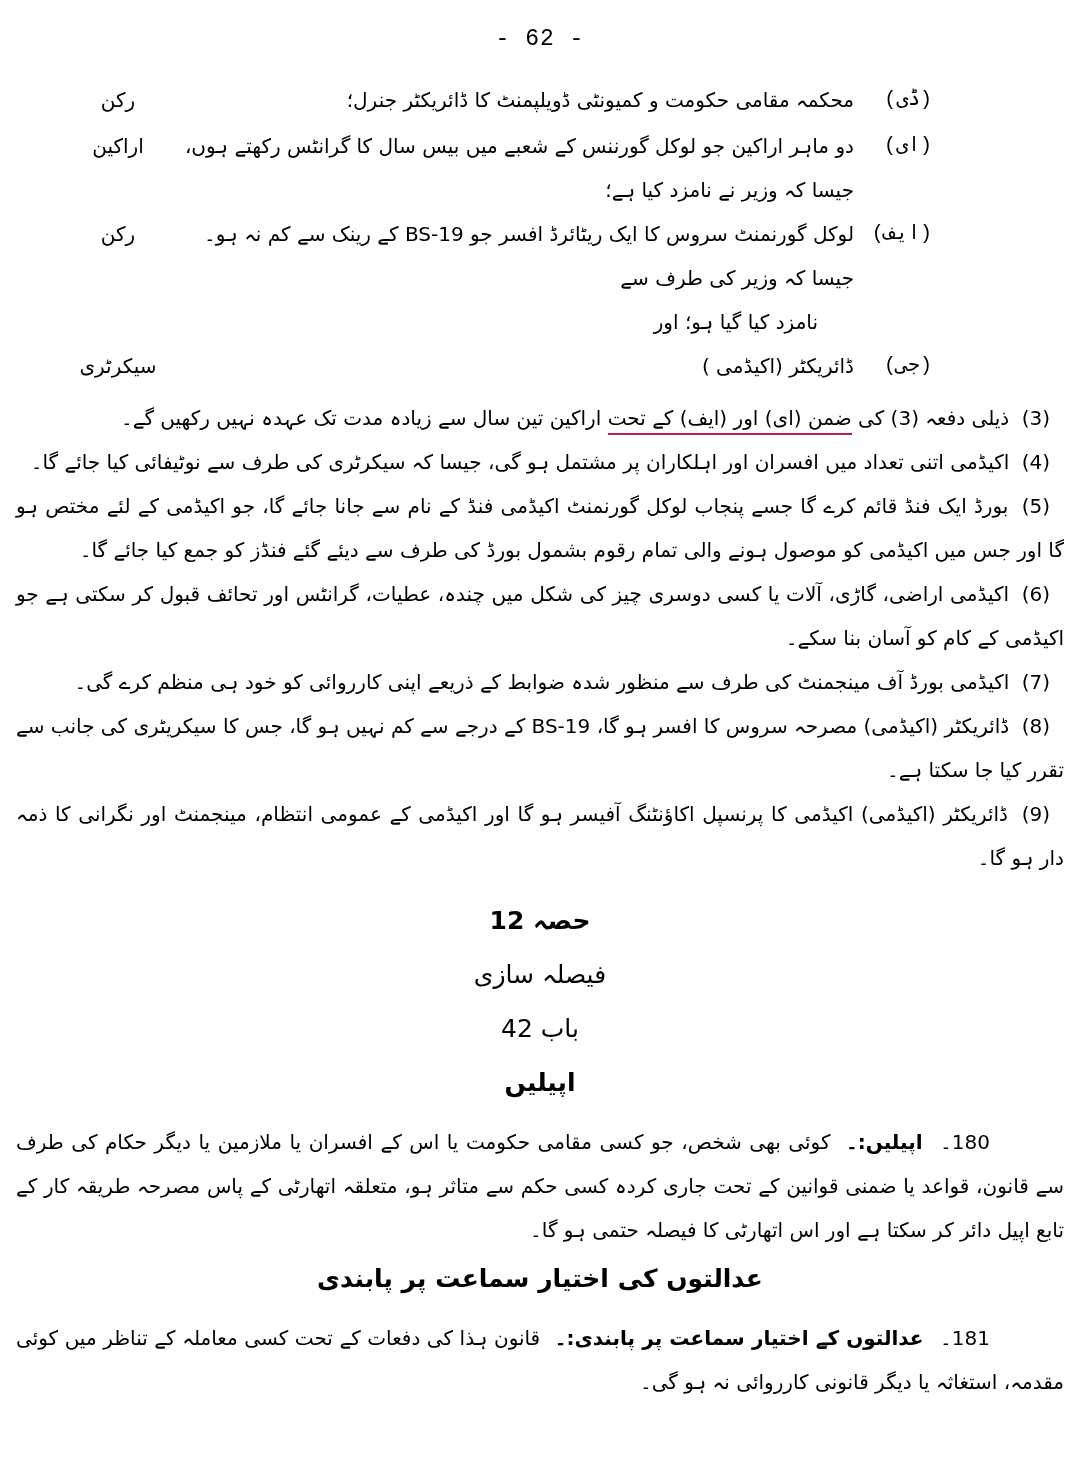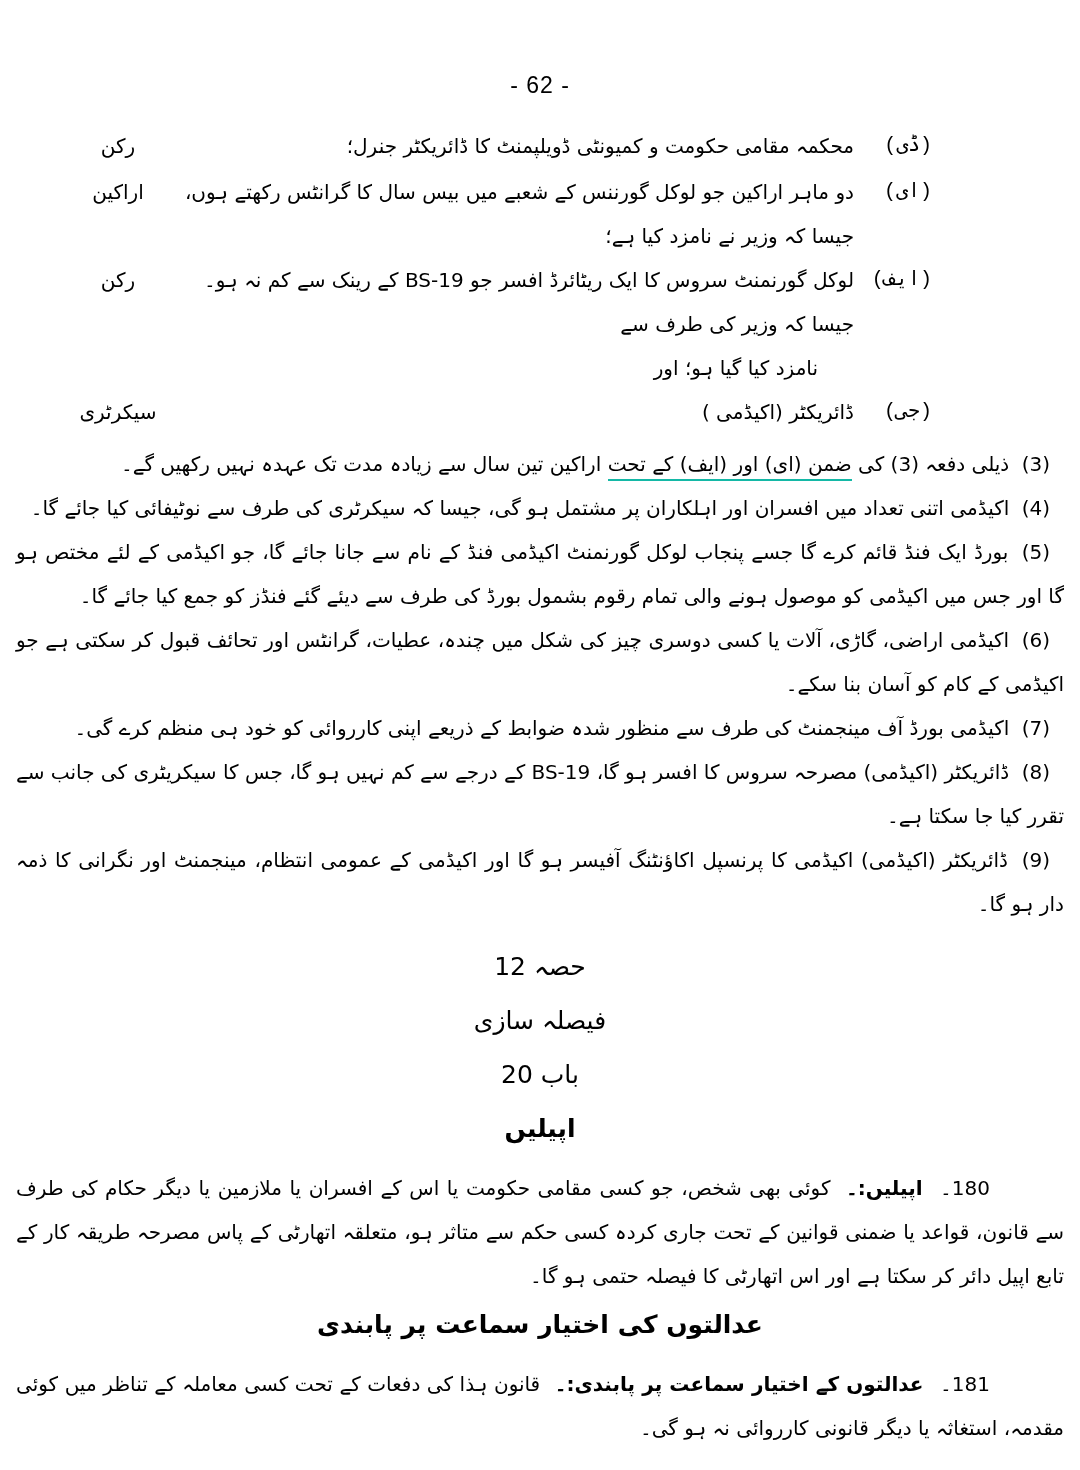--- a/index.html
+++ b/index.html
@@ -3,39 +3,39 @@
 <meta charset="utf-8">
 <style>
   html,body{margin:0;padding:0;background:#ffffff;}
   .page{
     width:1080px;height:1470px;margin:0 auto;background:#ffffff;color:#000;
     direction:rtl;overflow:hidden;position:relative;
     font-family:"DejaVu Sans","Liberation Serif",sans-serif;
     font-size:20px;line-height:44px;
   }
   .pageno{
-    direction:ltr;text-align:center;font-family:Liberation Sans, sans-serif;
-    font-size:23px;line-height:26px;padding-top:72px;letter-spacing:1px;
+    direction:ltr;text-align:center;font-family:Liberation Mono, monospace;
+    font-size:23px;line-height:26px;padding-top:26px;letter-spacing:1px;
   }
   
   .clause-list{margin-top:26px;}
   .crow{display:flex;align-items:flex-start;padding:0 148px 0 70px;min-height:46px;}
   .clause{flex:0 0 78px;white-space:nowrap;font-family:Liberation Mono, monospace;}
   .ctext{flex:1 1 auto;padding-left:14px;}
   .role{flex:0 0 96px;text-align:center;white-space:nowrap;}
   .cont-line{text-align:right;margin:0 262px 0 16px;min-height:44px;}
   
   .subsections{margin-top:6px;}
   .sub{margin:0 16px;text-indent:14px;text-align:justify;}
   .sub .num{padding-left:6px;}
-  .u-seg{border-bottom:2px solid #14b8a6;padding-bottom:3px;}
+  .u-seg{border-bottom:2px solid #be185d;padding-bottom:3px;}
   
   .head{text-align:center;font-size:25px;line-height:54px;margin:0;}
   .head.bold{font-weight:bold;}
-  .head.sp{margin-top:14px;}
+  .head.sp{margin-top:14px;font-weight:bold;}
   
   .section{margin:10px 16px 0 16px;text-indent:74px;text-align:justify;}
   .section .num{padding-left:10px;}
   .section .title{font-weight:bold;padding-left:8px;}
 </style>
 </head>
 <body>
 
 <div class="page">
 
@@ -91,21 +91,21 @@
       <span>ڈائریکٹر (اکیڈمی) مصرحہ سروس کا افسر ہو گا، BS-19 کے درجے سے کم نہیں ہو گا، جس کا سیکریٹری کی جانب سے تقرر کیا جا سکتا ہے۔</span>
     </p>
     <p class="sub">
       <span class="num">(9)</span>
       <span>ڈائریکٹر (اکیڈمی) اکیڈمی کا پرنسپل اکاؤنٹنگ آفیسر ہو گا اور اکیڈمی کے عمومی انتظام، مینجمنٹ اور نگرانی کا ذمہ دار ہو گا۔</span>
     </p>
   </div>
 
   <p class="head sp">حصہ 12</p>
   <p class="head">فیصلہ سازی</p>
-  <p class="head">باب 20</p>
+  <p class="head">باب 42</p>
   <p class="head bold">اپیلیں</p>
 
   <p class="section">
     <span class="num">180۔</span>
     <span class="title">اپیلیں:۔</span>
     <span>کوئی بھی شخص، جو کسی مقامی حکومت یا اس کے افسران یا ملازمین یا دیگر حکام کی طرف سے قانون، قواعد یا ضمنی قوانین کے تحت جاری کردہ کسی حکم سے متاثر ہو، متعلقہ اتھارٹی کے پاس مصرحہ طریقہ کار کے تابع اپیل دائر کر سکتا ہے اور اس اتھارٹی کا فیصلہ حتمی ہو گا۔</span>
   </p>
 
   <p class="head bold">عدالتوں کی اختیار سماعت پر پابندی</p>
 

